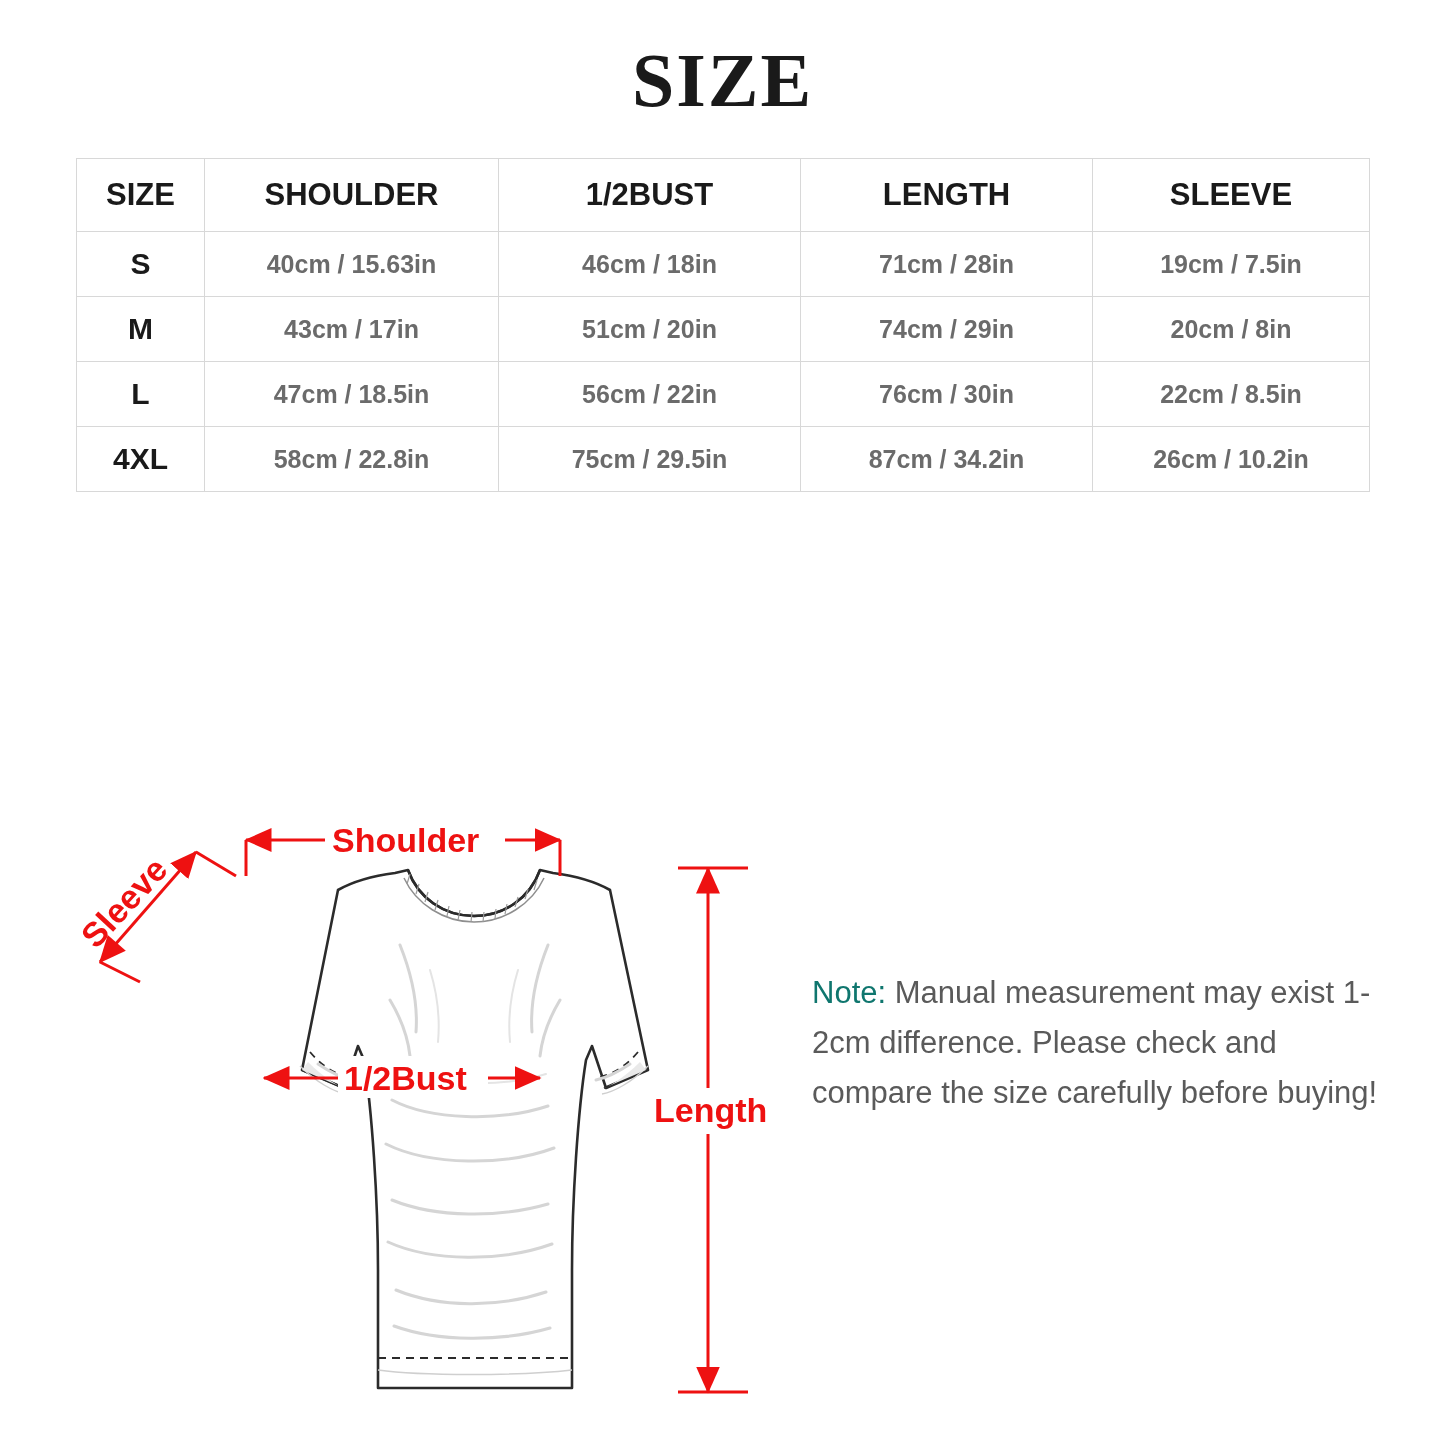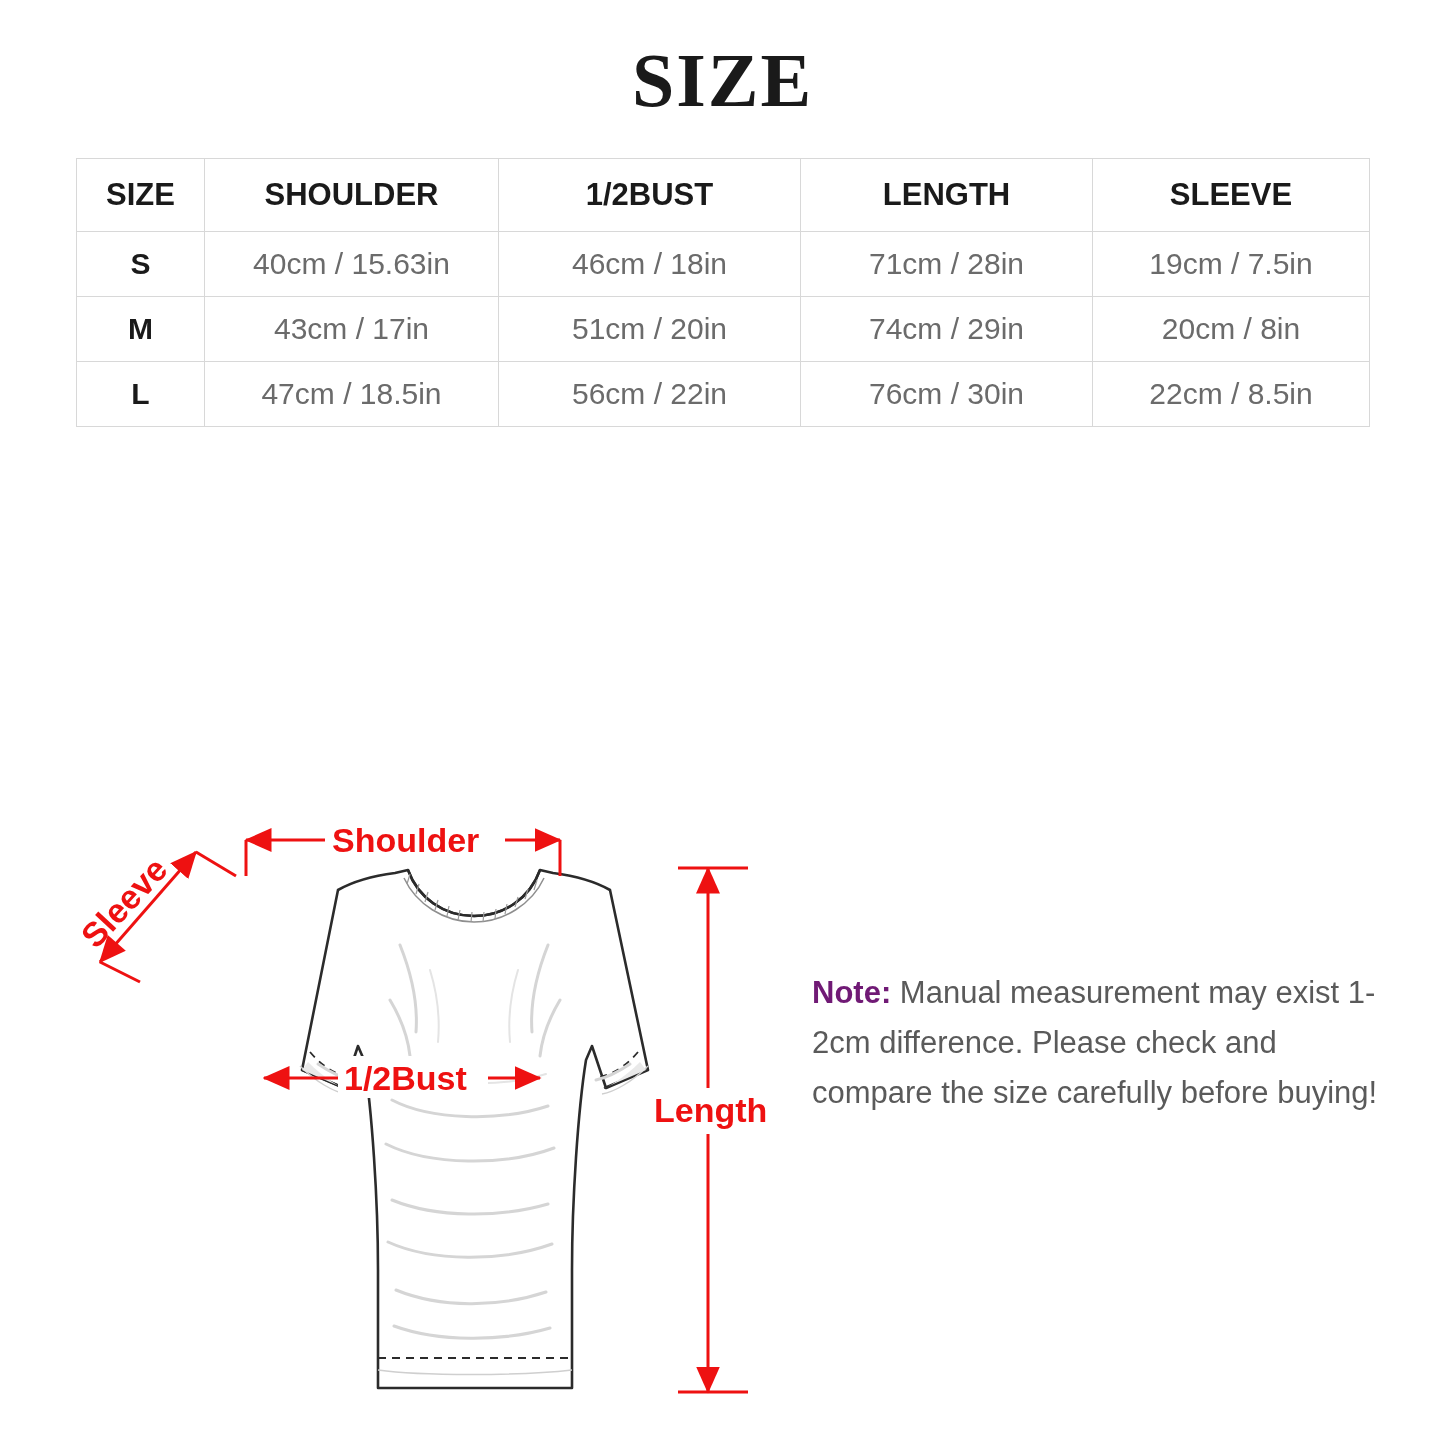--- a/index.html
+++ b/index.html
@@ -46,23 +46,23 @@
     padding: 0;
     height: 64px;
   }
   #size-table thead th {
     font-size: 31px;
     font-weight: 700;
     color: #1a1a1a;
     height: 72px;
   }
   #size-table tbody td {
-    font-size: 30px;
+    font-size: 25px;
     color: #6b6b6b;
-    font-weight: 400;
+    font-weight: 700;
   }
   #size-table tbody td.size-cell {
     font-size: 30px;
     font-weight: 700;
     color: #1a1a1a;
   }
   col.c-size   { width: 128px; }
   col.c-sh     { width: 294px; }
   col.c-bust   { width: 302px; }
   col.c-len    { width: 292px; }
@@ -84,22 +84,22 @@
   #note {
     position: absolute;
     top: 968px;
     left: 812px;
     width: 580px;
     font-size: 31px;
     line-height: 1.62;
     color: #5a5a5a;
   }
   #note .note-label {
-    font-weight: 700;
-    color: #701a75;
+    font-weight: 400;
+    color: #0f766e;
   }
 </style>
 </head>
 <body>
 
 <div id="title">SIZE</div>
 
 <table id="size-table">
   <colgroup>
     <col class="c-size">
@@ -131,20 +131,27 @@
       <td>51cm / 20in</td>
       <td>74cm / 29in</td>
       <td>20cm / 8in</td>
     </tr>
     <tr>
       <td class="size-cell">L</td>
       <td>47cm / 18.5in</td>
       <td>56cm / 22in</td>
       <td>76cm / 30in</td>
       <td>22cm / 8.5in</td>
+    </tr>
+    <tr>
+      <td class="size-cell">4XL</td>
+      <td>58cm / 22.8in</td>
+      <td>75cm / 29.5in</td>
+      <td>87cm / 34.2in</td>
+      <td>26cm / 10.2in</td>
     </tr>
   </tbody>
 </table>
 
 <div id="diagram">
   <svg width="1445" height="675" viewBox="0 0 1445 675" xmlns="http://www.w3.org/2000/svg">
     <defs>
       <marker id="arrHead" markerWidth="10" markerHeight="10" refX="8.5" refY="4" orient="auto">
         <path d="M0,0 L9,4 L0,8 z" fill="#ee1111"></path>
       </marker>

